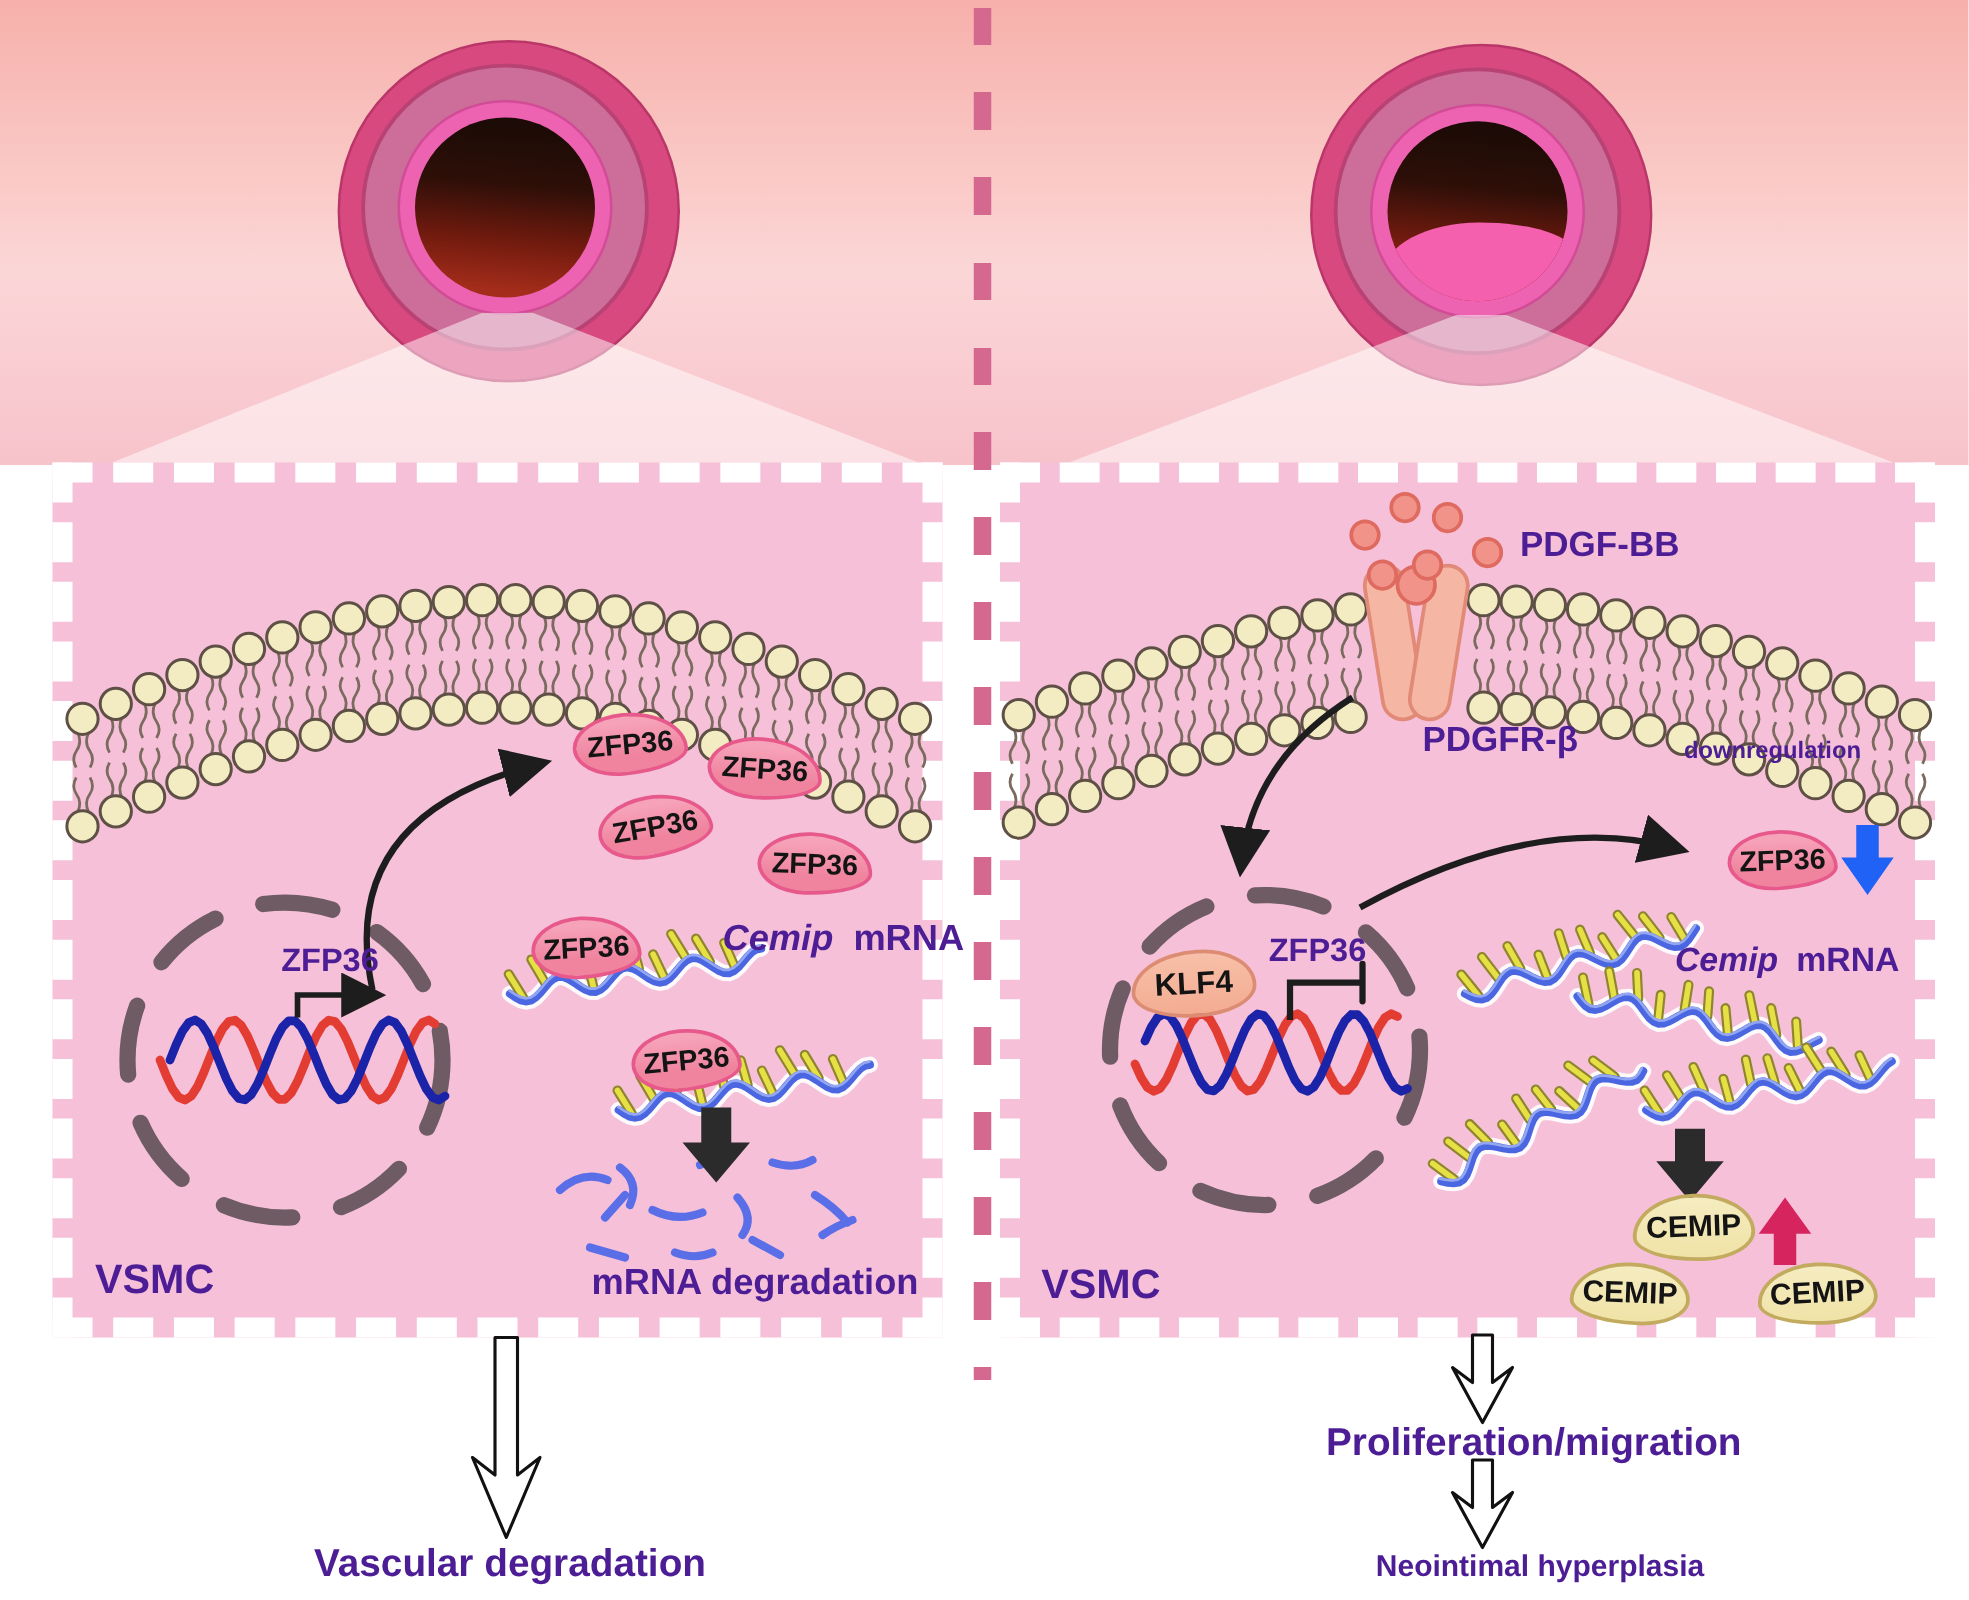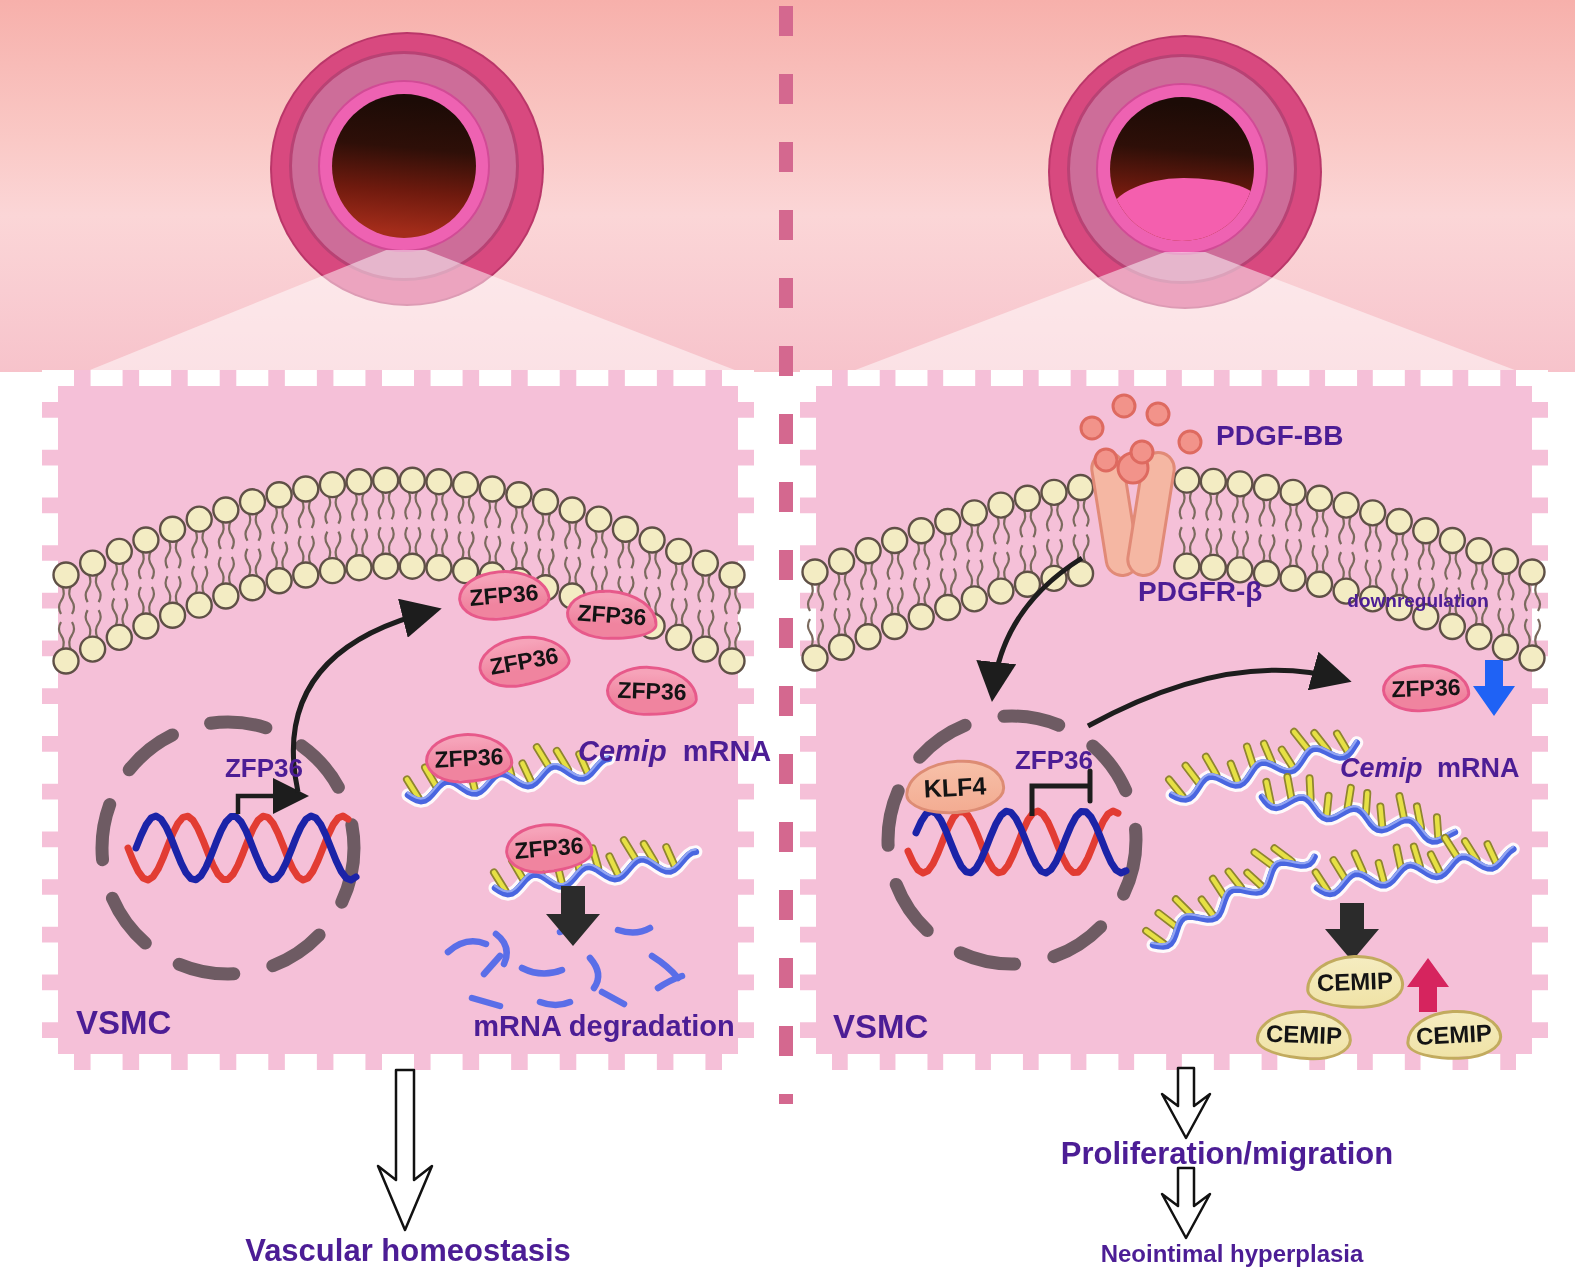--- a/index.html
+++ b/index.html
@@ -503,21 +503,21 @@
 
   <div class="lbl" style="left:578px;top:735px;font-size:29px;">
     <span class="em">Cemip</span>
     <span style="margin-left:8px;">mRNA</span>
   </div>
 
   <div class="blob zfp36" style="left:425px;top:733px;width:88px;height:50px;transform:rotate(-3deg);">ZFP36</div>
   <div class="blob zfp36" style="left:505px;top:823px;width:88px;height:50px;transform:rotate(-5deg);">ZFP36</div>
 
   <div class="lbl ctr" style="left:568px;top:1010px;font-size:29px;margin-left:36px;">mRNA degradation</div>
-  <div class="lbl ctr" style="left:408px;top:1233px;font-size:31px;">Vascular homeostasis</div>
+  <div class="lbl ctr" style="left:408px;top:1233px;font-size:31px;">Vascular degradation</div>
 
   <div class="lbl" style="left:833px;top:1008px;font-size:33px;">VSMC</div>
   <div class="lbl" style="left:1216px;top:420px;font-size:28px;">PDGF-BB</div>
   <div class="lbl" style="left:1138px;top:547px;font-size:28px;margin-top:29px;">PDGFR-β</div>
   <div class="lbl ctr" style="left:1418px;top:590px;font-size:19px;">downregulation</div>
 
   <div class="blob zfp36" style="left:1382px;top:664px;width:88px;height:48px;transform:rotate(-2deg);">ZFP36</div>
   <div class="blob klf4" style="left:905px;top:760px;width:100px;height:54px;transform:rotate(-3deg);">KLF4</div>
   <div class="lbl ctr" style="left:1054px;top:745px;font-size:26px;">ZFP36</div>
 

